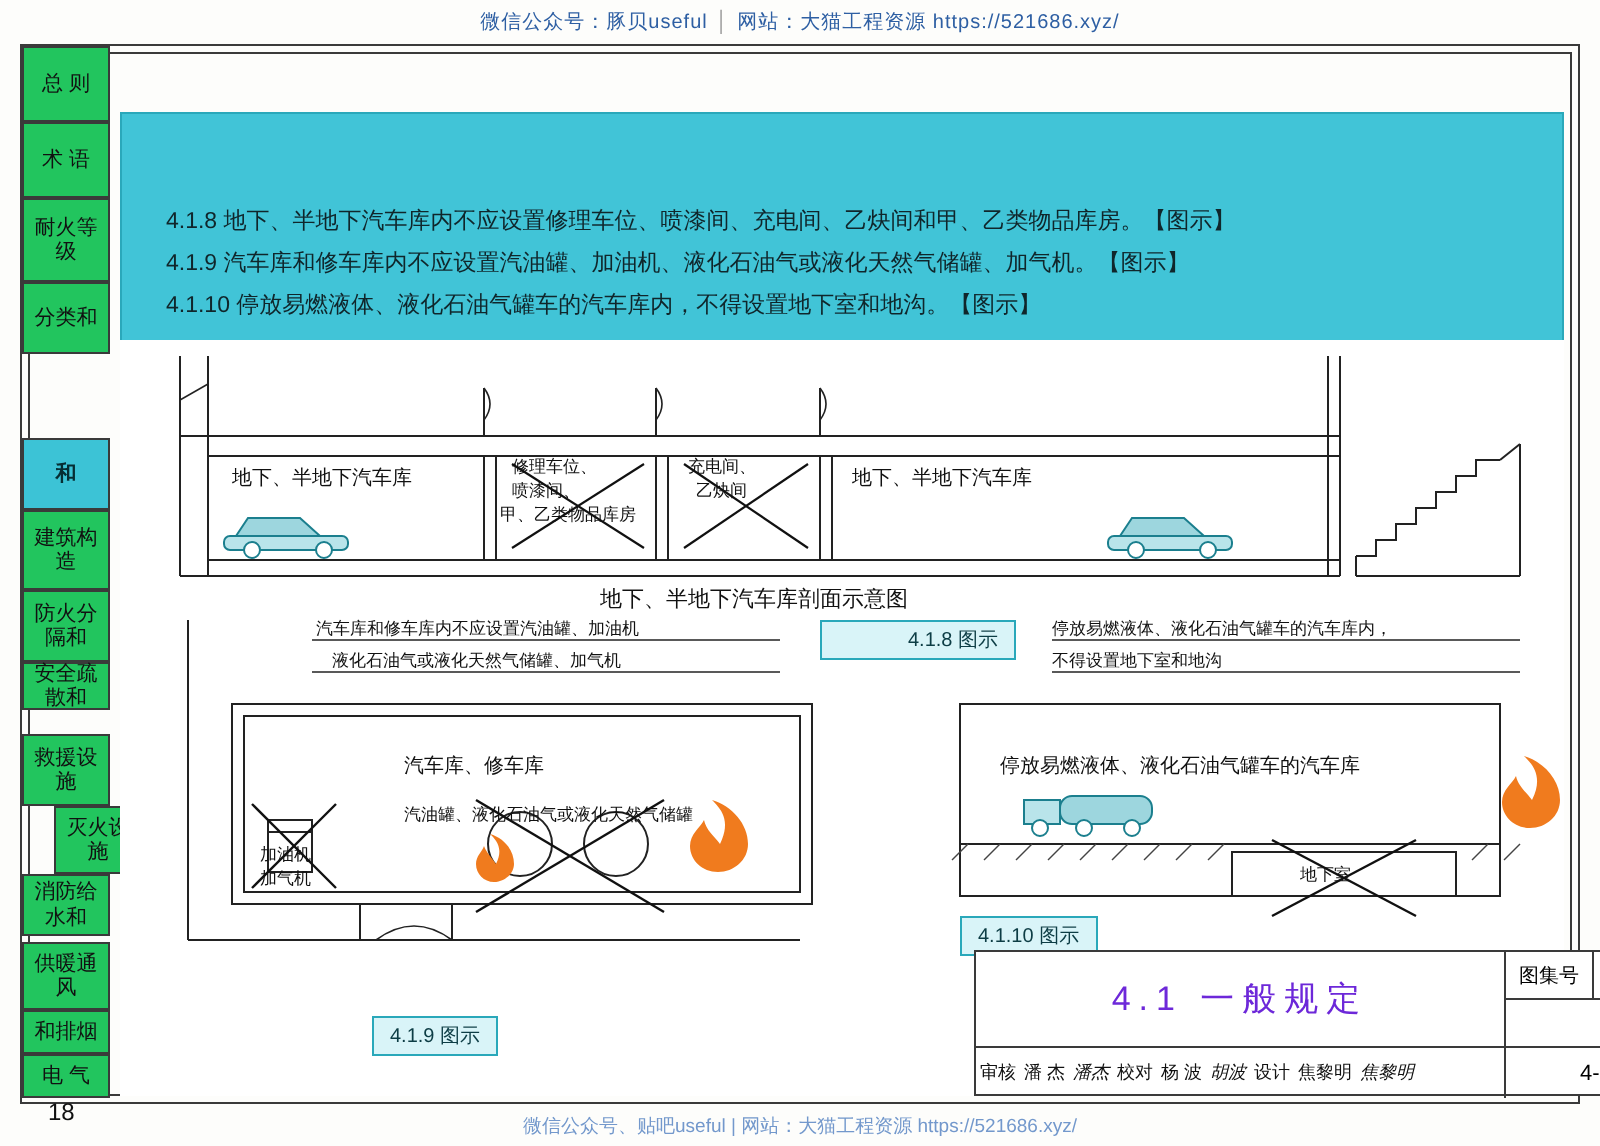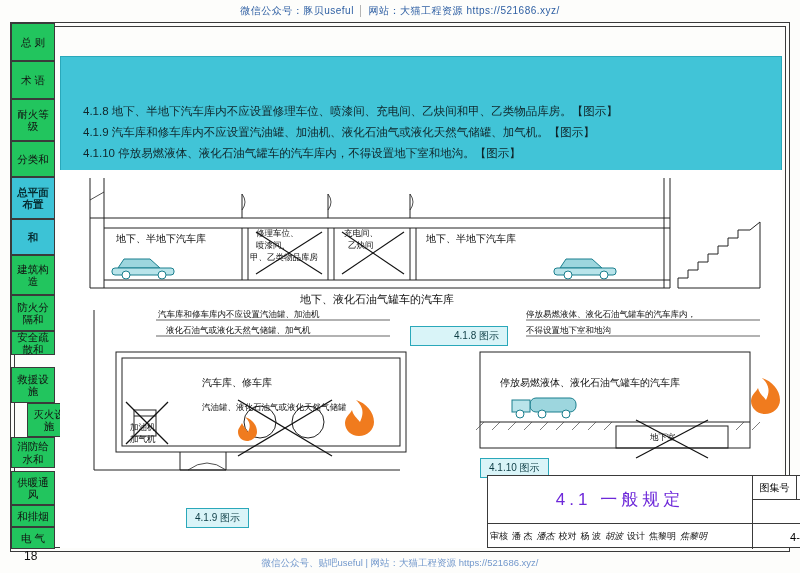--- a/index.html
+++ b/index.html
@@ -145,23 +145,20 @@
         <span>总 则</span>
       </div>
     <div class="tab" style="top:38px;height:38px;">
         <span>术 语</span>
       </div>
     <div class="tab" style="top:76px;height:42px;">
         <span>耐火等级</span>
       </div>
     <div class="tab" style="top:118px;height:36px;">
         <span>分类和</span>
-      </div>
-    <div class="tab active" style="top:154px;height:42px;">
-        <span>总平面布置</span>
       </div>
     <div class="tab active" style="top:196px;height:36px;">
         <span>和</span>
       </div>
     <div class="tab" style="top:232px;height:40px;">
         <span>建筑构造</span>
       </div>
     <div class="tab" style="top:272px;height:36px;">
         <span>防火分隔和</span>
       </div>
@@ -327,22 +324,22 @@
       </g>
     </svg>
 
     <div class="lbl" style="left:56px;top:62px;">地下、半地下汽车库</div>
     <div class="lbl sm" style="left:196px;top:58px;">修理车位、</div>
     <div class="lbl sm" style="left:196px;top:70px;">喷漆间、</div>
     <div class="lbl sm" style="left:190px;top:82px;">甲、乙类物品库房</div>
     <div class="lbl sm" style="left:284px;top:58px;">充电间、</div>
     <div class="lbl sm" style="left:288px;top:70px;">乙炔间</div>
     <div class="lbl" style="left:366px;top:62px;">地下、半地下汽车库</div>
-    <div class="lbl cap" style="left:240px;top:122px;">地下、液化石油气罐车的汽车库</div>
-    <div class="cyanbox" style="left:350px;top:156px;padding-left:43px;">4.1.8 图示</div>
+    <div class="lbl cap" style="left:240px;top:122px;">地下、半地下汽车库剖面示意图</div>
+    <div class="cyanbox" style="left:350px;top:140px;padding-left:43px;">4.1.8 图示</div>
 
     <div class="lbl sm" style="left:98px;top:139px;">汽车库和修车库内不应设置汽油罐、加油机</div>
     <div class="lbl sm" style="left:106px;top:155px;">液化石油气或液化天然气储罐、加气机</div>
     <div class="lbl" style="left:142px;top:206px;">汽车库、修车库</div>
     <div class="lbl sm" style="left:142px;top:232px;">汽油罐、液化石油气或液化天然气储罐</div>
     <div class="lbl sm" style="left:70px;top:252px;">加油机</div>
     <div class="lbl sm" style="left:70px;top:264px;">加气机</div>
     <div class="cyanbox" style="left:126px;top:338px;">4.1.9 图示</div>
 
     <div class="lbl sm" style="left:466px;top:139px;">停放易燃液体、液化石油气罐车的汽车库内，</div>

